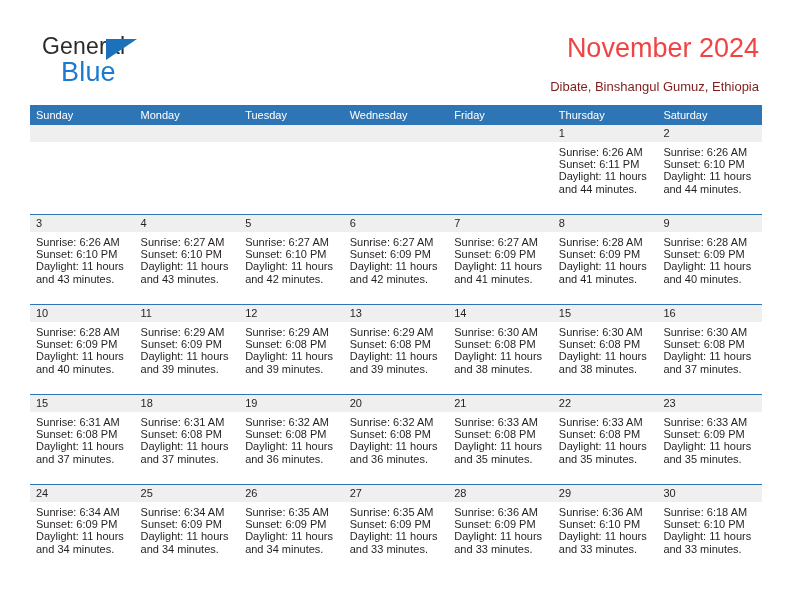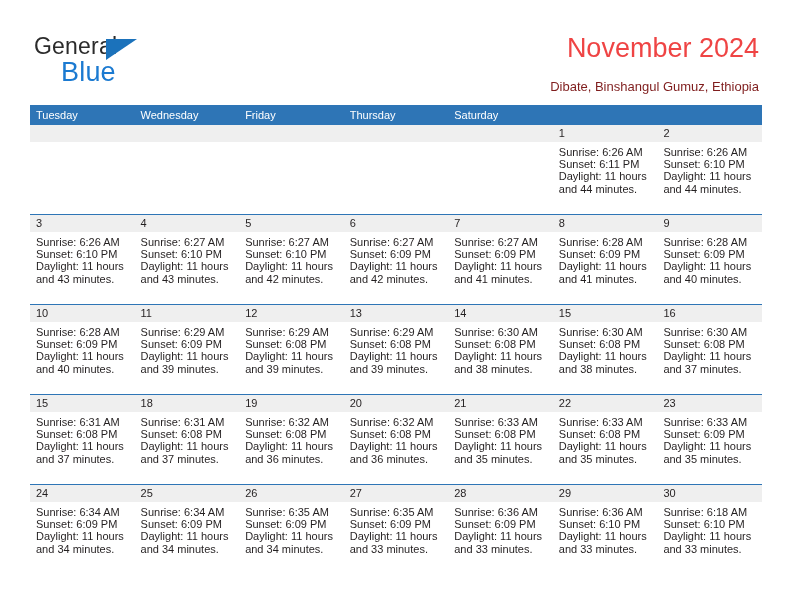--- a/index.html
+++ b/index.html
@@ -31,21 +31,21 @@
   }
   .brand {
     position: absolute;
     left: 30px;
     top: 33px;
     width: 220px;
     height: 56px;
   }
   .brand-general {
     position: absolute;
-    left: 4px;
+    left: 12px;
     top: 0;
     font-size: 23px;
     letter-spacing: 0.2px;
     color: #2b2b2b;
     font-family: "Liberation Sans", sans-serif;
   }
   .brand-triangle {
     position: absolute;
     left: 76px;
     top: 6px;
@@ -156,20 +156,22 @@
     </div>
 
     <div class="title">November 2024</div>
     <div class="subtitle">Dibate, Binshangul Gumuz, Ethiopia</div>
 
   </div>
 
   <div class="calendar">
 
     <div class="cal-head">
+      <div class="hcell">Sunday</div>
+      <div class="hcell">Monday</div>
       <div class="hcell">Tuesday</div>
       <div class="hcell">Wednesday</div>
       <div class="hcell">Friday</div>
       <div class="hcell">Thursday</div>
       <div class="hcell">Saturday</div>
     </div>
 
     <div id="weeks-container">
         <div class="week first">
           <div class="cell empty">

